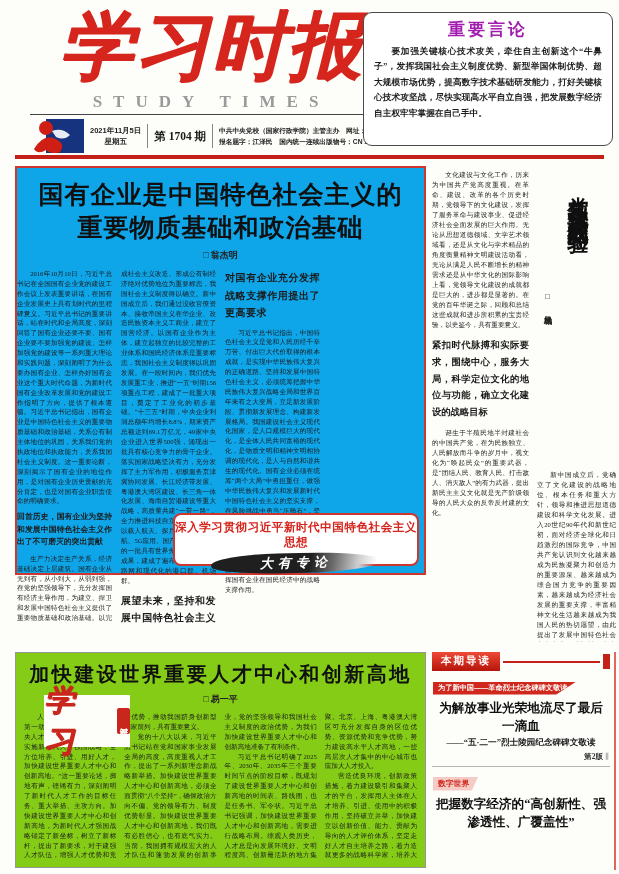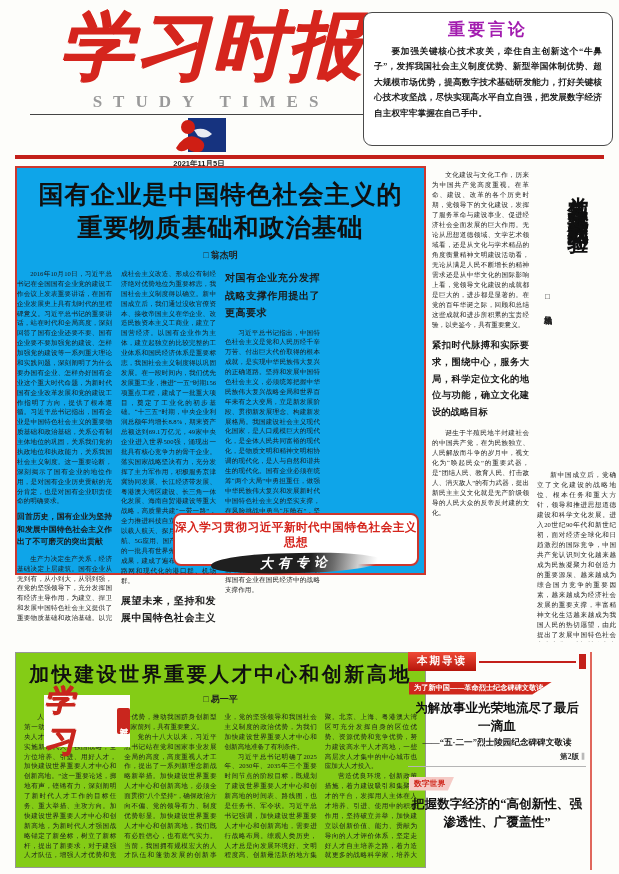--- a/index.html
+++ b/index.html
@@ -7,21 +7,21 @@
         font-family:"Liberation Serif","DejaVu Serif",serif;color:#1a1a1a;}
   
   .brand{position:absolute;left:52px;top:4px;width:318px;text-align:center;
          font-size:74px;line-height:1.15;font-weight:900;font-style:italic;
          color:#d5251d;letter-spacing:2px;white-space:nowrap;
          text-shadow:1px 1px 0 #d5251d;}
   .brand-en{position:absolute;left:52px;top:92px;width:318px;text-align:center;
             font-size:17px;letter-spacing:11px;color:#9a9a9a;font-weight:bold;}
   .mast-line{position:absolute;left:30px;top:114px;width:335px;height:1px;background:#444;}
   .infobar{position:absolute;left:30px;top:118px;width:338px;height:36px;
-           display:flex;align-items:center;gap:6px;flex-direction:column;}
+           display:flex;align-items:center;gap:6px;}
   .paperlogo{width:54px;height:34px;position:relative;flex:0 0 auto;}
   .paperlogo .blue{position:absolute;right:0;top:0;width:38px;height:34px;background:#16337f;}
   .infoblock{font-size:7.5px;font-weight:bold;line-height:1.5;color:#222;text-align:center;
              font-family:"Liberation Sans",sans-serif;white-space:nowrap;}
   .vline{width:1px;height:24px;background:#888;flex:0 0 auto;}
   .issue{font-size:11.5px;font-weight:900;white-space:nowrap;}
   .pubblock{font-size:6.7px;font-weight:bold;line-height:1.7;color:#222;white-space:nowrap;
             font-family:"Liberation Sans",sans-serif;}
   .redrule{position:absolute;left:15px;top:155px;width:589px;height:4px;background:#c3201a;}
   
@@ -74,21 +74,21 @@
            overflow:hidden;font-size:6.6px;line-height:1.5;text-align:justify;color:#1b1b1b;}
   .botcols p{margin:0;text-indent:2em;}
   .stamp{position:absolute;left:28px;top:42px;width:86px;height:52px;background:#fdfdfa;
          z-index:2;display:flex;align-items:center;justify-content:center;gap:16px;}
   .stamp .big{font-size:30px;font-weight:900;font-style:italic;color:#c9261e;
               text-shadow:1px 1px 0 #c9261e;}
   .stamp .seal{width:13px;height:26px;background:#c9261e;color:#fff;font-size:8px;
                writing-mode:vertical-rl;text-orientation:upright;text-align:center;
                line-height:13px;border-radius:2px;font-weight:bold;}
   
-  .digest{position:absolute;left:408px;top:652px;width:184px;height:218px;
+  .digest{position:absolute;left:432px;top:652px;width:184px;height:218px;
           border-right:2.5px solid #e0675c;box-sizing:border-box;padding-right:4px;}
   .dighead{display:flex;align-items:center;}
   .digtab{background:linear-gradient(#f04a36,#b5150b);color:#fff;font-weight:bold;
           font-size:10.5px;letter-spacing:2px;padding:2px 9px 3px;
           font-family:"Liberation Sans",sans-serif;}
   .digline{flex:1;height:2px;background:#c3201a;margin:0 3px;}
   .digblock{width:7px;height:15px;background:#c3201a;}
   .digitem{border-bottom:1px solid #b5b5b5;padding:5px 1px 4px;}
   .tag{display:inline-block;font-weight:bold;padding:1.5px 9px 1.5px 5px;
        clip-path:polygon(0 0,100% 0,86% 100%,0 100%);

